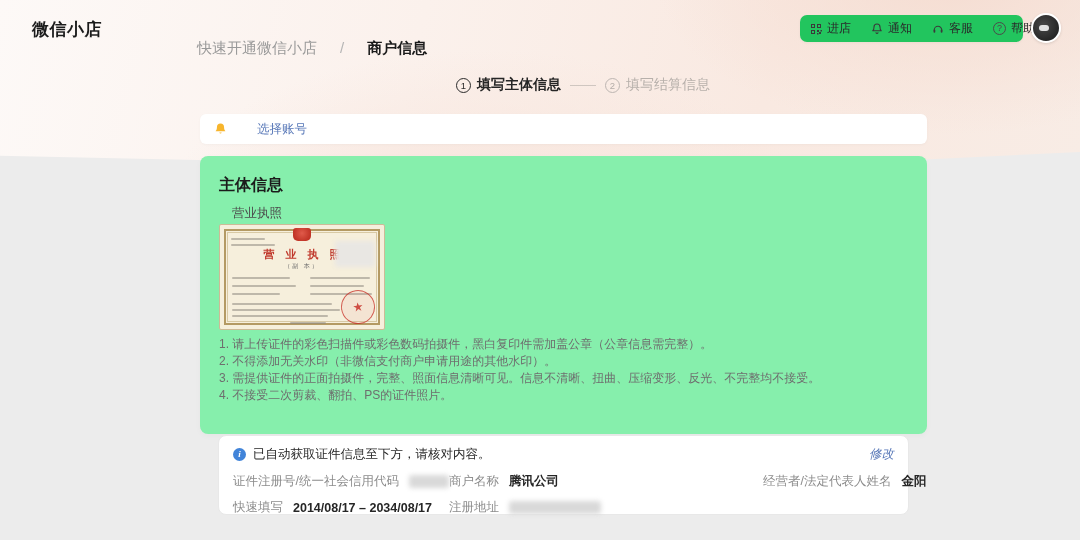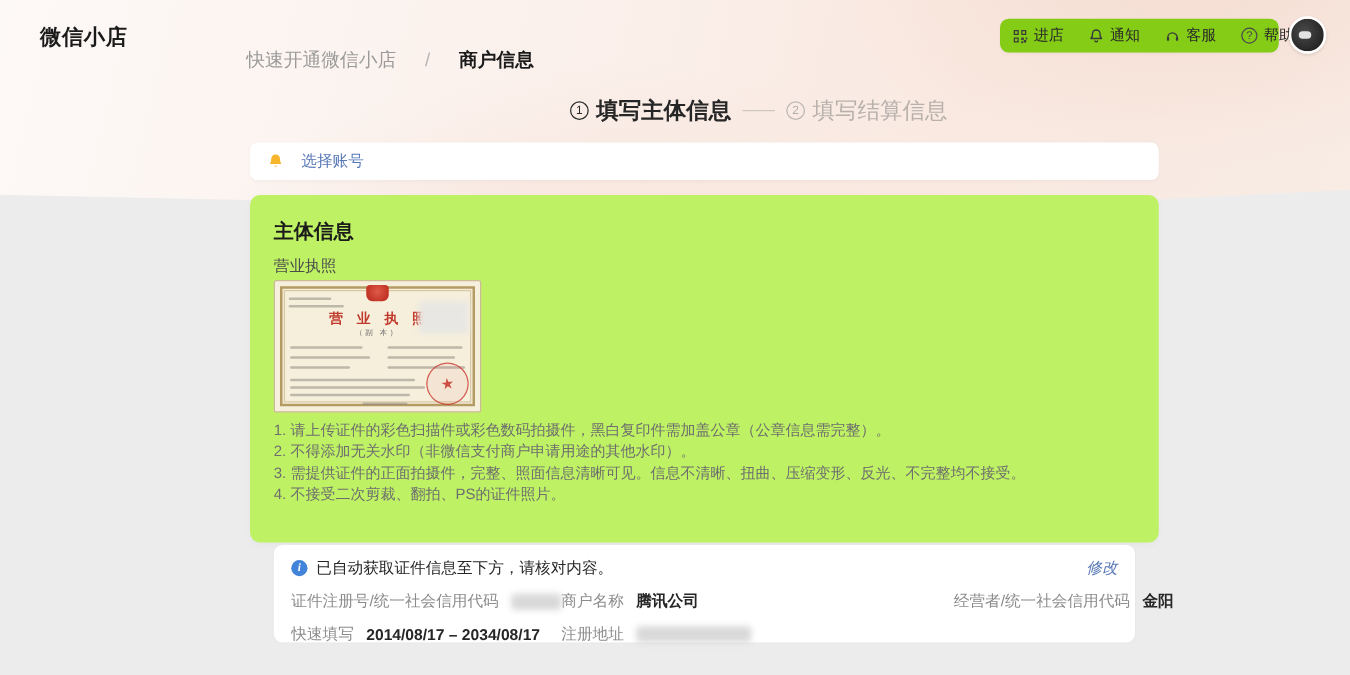--- a/index.html
+++ b/index.html
@@ -15,21 +15,21 @@
     background:
       radial-gradient(ellipse 420px 220px at 88% -10%, #f5ddd2 0%, rgba(245,221,210,0) 70%),
       radial-gradient(ellipse 500px 260px at 45% 115%, #f7e4db 0%, rgba(247,228,219,0) 65%),
       linear-gradient(103deg, #fdf9f7 0%, #fbf1ec 38%, #f9e9e1 70%, #f8ece5 100%);
     clip-path: polygon(0 0, 100% 0, 100% 80%, 78% 86%, 50% 88%, 0 82%);
   }
   
   .logo { position:absolute; left:32px; top:18px; font-size:17px; font-weight:600; letter-spacing:.5px; color:#1b1b1b; }
   .tb-actions {
     position:absolute; left:800px; top:15px; width:223px; height:27px;
-    background:#84cc16; border-radius:7px; display:flex; align-items:flex-end;
+    background:#22c55e; border-radius:7px; display:flex; align-items:flex-end;
     box-shadow:0 1px 3px rgba(0,0,0,.04);
   }
   .tb-action { display:flex; align-items:center; gap:5px; padding:0 10px; height:100%; font-size:12px; color:#2a2a2a; cursor:pointer; white-space:nowrap; }
   .tb-ic { display:flex; align-items:center; color:#3a3a3a; }
   .tb-div { width:1px; height:13px; background:#e7e7e7; }
   .q-circle { width:13px; height:13px; border:1px solid #4a4a4a; border-radius:50%; font-size:9px; line-height:11px; text-align:center; color:#4a4a4a; display:inline-block; }
   .caret { font-size:8px; color:#555; margin-left:1px; }
   .avatar {
     position:absolute; left:1031px; top:13px; width:30px; height:30px; border-radius:50%;
     background:radial-gradient(circle at 40% 40%, #4a4a4a 0%, #262626 70%);
@@ -38,41 +38,41 @@
   .avatar::after { content:""; position:absolute; left:6px; top:10px; width:10px; height:6px; border-radius:3px; background:rgba(255,255,255,.85); }
   
   .breadcrumb { position:absolute; left:197px; top:39px; font-size:15px; display:flex; gap:23px; align-items:baseline; }
   .bc-parent { color:#9a9a9a; cursor:pointer; }
   .bc-sep { color:#b5b5b5; }
   .bc-current { color:#1b1b1b; font-weight:700; }
   
   .steps { position:absolute; left:456px; top:76px; display:flex; align-items:center; gap:9px; }
   .step { display:flex; align-items:center; gap:6px; }
   .step-circle { width:15px; height:15px; border-radius:50%; border:1px solid #2b2b2b; font-size:9.5px; line-height:13px; text-align:center; color:#2b2b2b; }
-  .step-label { font-size:18px; font-weight:700; color:#262626; }
+  .step-label { font-size:14px; font-weight:700; color:#262626; }
   .step.inactive .step-circle { border-color:#bdb6b2; color:#b3aca8; }
   .step.inactive .step-label { color:#b7b0ab; font-weight:400; }
   .step-connector { width:26px; height:1px; background:#cfc6c0; }
   
   .notice {
     position:absolute; left:200px; top:114px; width:727px; height:30px;
     background:#fff; border-radius:6px; display:flex; align-items:center; padding:0 14px;
     box-shadow:0 1px 3px rgba(0,0,0,.03); font-size:12.5px;
   }
   .notice-bell { display:flex; align-items:center; margin-right:8px; }
   .notice-text { color:#333; }
   .link { color:#5878b8; cursor:pointer; }
-  .notice .link { margin-left:6px; }
+  .notice .link { margin-left:22px; }
   
   .card {
     position:absolute; left:200px; top:156px; width:727px; height:278px;
-    background:#bef264; border-radius:8px; box-shadow:0 2px 6px rgba(0,0,0,.03);
+    background:#86efac; border-radius:8px; box-shadow:0 2px 6px rgba(0,0,0,.03);
   }
   .card-title { position:absolute; left:19px; top:19px; font-size:16px; font-weight:700; color:#1b1b1b; }
-  .lic-label { position:absolute; left:19px; top:49px; font-size:12.5px; color:#4c4c4c; }
+  .lic-label { position:absolute; left:32px; top:49px; font-size:12.5px; color:#4c4c4c; }
   
   .license {
     position:absolute; left:19px; top:68px; width:166px; height:106px;
     background:#f6efdc; border:1px solid #cdbb97; border-radius:2px; cursor:pointer; overflow:hidden;
   }
   .lic-frame { position:absolute; inset:4px; border:2px solid #b49a63; }
   .lic-frame::after { content:""; position:absolute; inset:1px; border:1px solid #d8c9a4; }
   .lic-emblem { position:absolute; left:50%; top:3px; transform:translateX(-50%); width:18px; height:13px; background:radial-gradient(circle at 50% 40%, #e05a4a 0%, #c23527 70%); border-radius:3px 3px 5px 5px; }
   .lic-title { position:absolute; left:0; right:0; top:22px; text-align:center; font-size:11px; font-weight:700; letter-spacing:4px; color:#c0392c; text-indent:4px; }
   .lic-sub { position:absolute; left:0; right:0; top:37px; text-align:center; font-size:6px; color:#6a6a6a; letter-spacing:2px; }
@@ -229,21 +229,21 @@
     <div class="fields">
       <div class="field">
         <span class="f-label">证件注册号/统一社会信用代码</span>
         <span class="redacted"></span>
       </div>
       <div class="field">
         <span class="f-label">商户名称</span>
         <span class="f-value">腾讯公司</span>
       </div>
       <div class="field">
-        <span class="f-label">经营者/统一社会信用代码</span>
+        <span class="f-label">经营者/法定代表人姓名</span>
         <span class="f-value">金阳</span>
       </div>
       <div class="field">
         <span class="f-label">快速填写</span>
         <span class="f-value">2014/08/17 – 2034/08/17</span>
       </div>
       <div class="field">
         <span class="f-label">注册地址</span>
         <span class="redacted wide"></span>
       </div>

